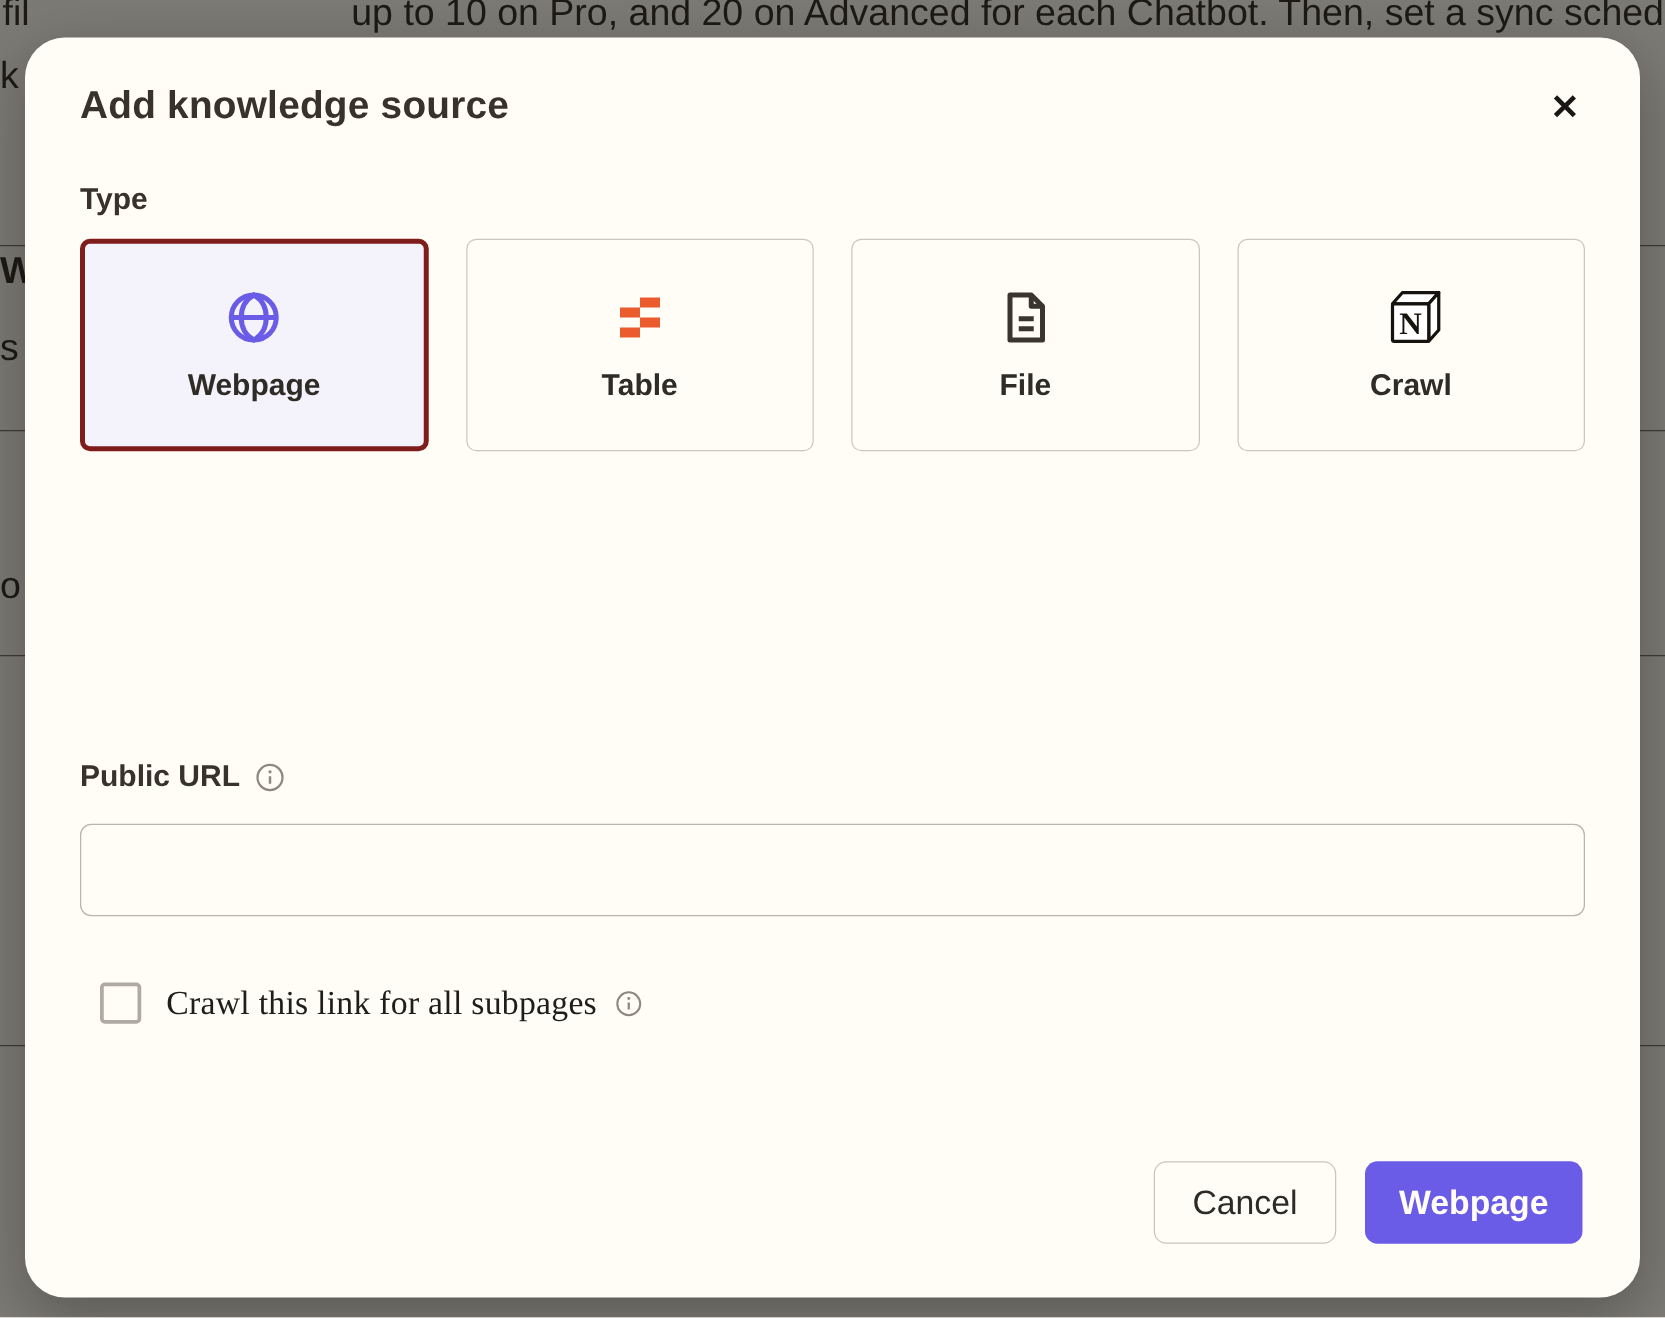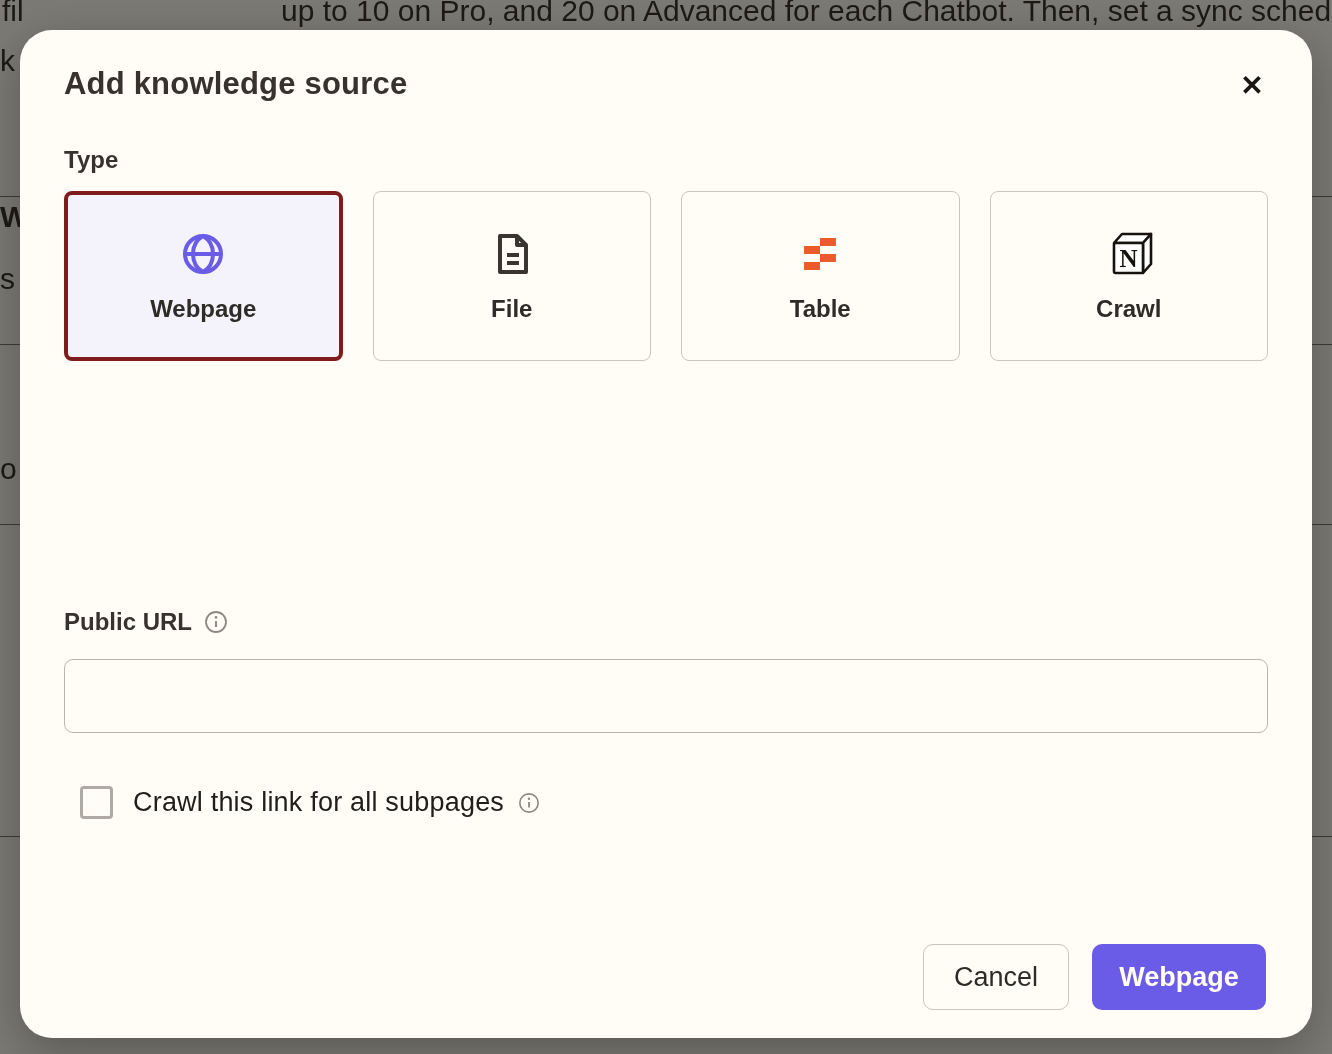--- a/index.html
+++ b/index.html
@@ -71,25 +71,25 @@
   .checkbox-row {
     position:absolute; left:60px; top:756px;
     display:flex; align-items:center; gap:0;
   }
   .checkbox {
     width:33px; height:33px; border:3px solid #AFABA2; border-radius:4px;
     background:#FFFDF6; cursor:pointer; flex:0 0 auto;
   }
   .checkbox-label {
     margin-left:20px; margin-right:14px;
-    font-size:27px; color:#211E1A; letter-spacing:0.2px;
+    font-size:27px; color:#211E1A; letter-spacing:0.2px;font-family:Liberation Serif, serif;
   }
 
   .footer {
-    position:absolute; right:46px; bottom:28px;
+    position:absolute; right:46px; bottom:43px;
     display:flex; align-items:center; gap:23px;
   }
   .btn {
     height:66px; border-radius:10px; font-size:27px; cursor:pointer;
     font-family:"Liberation Sans", sans-serif;
     display:flex; align-items:center; justify-content:center;
   }
   .btn-cancel {
     width:146px; background:#FFFDF6; border:1.5px solid #C9C5BC; color:#2E2A25;
   }
@@ -127,36 +127,36 @@
       <svg class="card-icon" viewBox="0 0 48 48">
         <circle cx="24" cy="24" r="18" fill="none" stroke="#6A5CE6" stroke-width="4"></circle>
         <path d="M24 6 C31 10 34 17 34 24 C34 31 31 38 24 42 C17 38 14 31 14 24 C14 17 17 10 24 6 Z" fill="none" stroke="#6A5CE6" stroke-width="4"></path>
         <line x1="6" y1="24" x2="42" y2="24" stroke="#6A5CE6" stroke-width="4"></line>
       </svg>
       <div class="card-label">Webpage</div>
     </div>
 
     <div class="card">
       <svg class="card-icon" viewBox="0 0 48 48">
+        <rect x="24" y="8" width="16" height="8" fill="#EB5B2D"></rect>
+        <rect x="8" y="16" width="16" height="8" fill="#EB5B2D"></rect>
+        <rect x="24" y="24" width="16" height="8" fill="#EB5B2D"></rect>
+        <rect x="8" y="32" width="16" height="8" fill="#EB5B2D"></rect>
+      </svg>
+      <div class="card-label">Table</div>
+    </div>
+
+    <div class="card">
+      <svg class="card-icon" viewBox="0 0 48 48">
         <path d="M12 6 H29 L38 15 V42 H12 Z" fill="none" stroke="#3A352F" stroke-width="4" stroke-linejoin="round"></path>
         <path d="M29 6 V15 H38" fill="none" stroke="#3A352F" stroke-width="4" stroke-linejoin="round"></path>
         <line x1="19" y1="25" x2="31" y2="25" stroke="#3A352F" stroke-width="4"></line>
         <line x1="19" y1="33" x2="31" y2="33" stroke="#3A352F" stroke-width="4"></line>
       </svg>
       <div class="card-label">File</div>
-    </div>
-
-    <div class="card">
-      <svg class="card-icon" viewBox="0 0 48 48">
-        <rect x="24" y="8" width="16" height="8" fill="#EB5B2D"></rect>
-        <rect x="8" y="16" width="16" height="8" fill="#EB5B2D"></rect>
-        <rect x="24" y="24" width="16" height="8" fill="#EB5B2D"></rect>
-        <rect x="8" y="32" width="16" height="8" fill="#EB5B2D"></rect>
-      </svg>
-      <div class="card-label">Table</div>
     </div>
 
 
     <div class="card">
       <svg class="card-icon" viewBox="0 0 48 48">
         <path d="M9 13 L17 4 H46 L38 13 Z" fill="#FFFFFF" stroke="#16130F" stroke-width="2.6" stroke-linejoin="round"></path>
         <path d="M46 4 V34 L38 43 V13 Z" fill="#FFFFFF" stroke="#16130F" stroke-width="2.6" stroke-linejoin="round"></path>
         <rect x="9" y="13" width="29" height="30" rx="1.5" fill="#FFFFFF" stroke="#16130F" stroke-width="2.6"></rect>
         <text x="23.5" y="37" text-anchor="middle" font-family="'Liberation Serif', serif" font-weight="bold" font-size="25" fill="#16130F">N</text>
       </svg>

